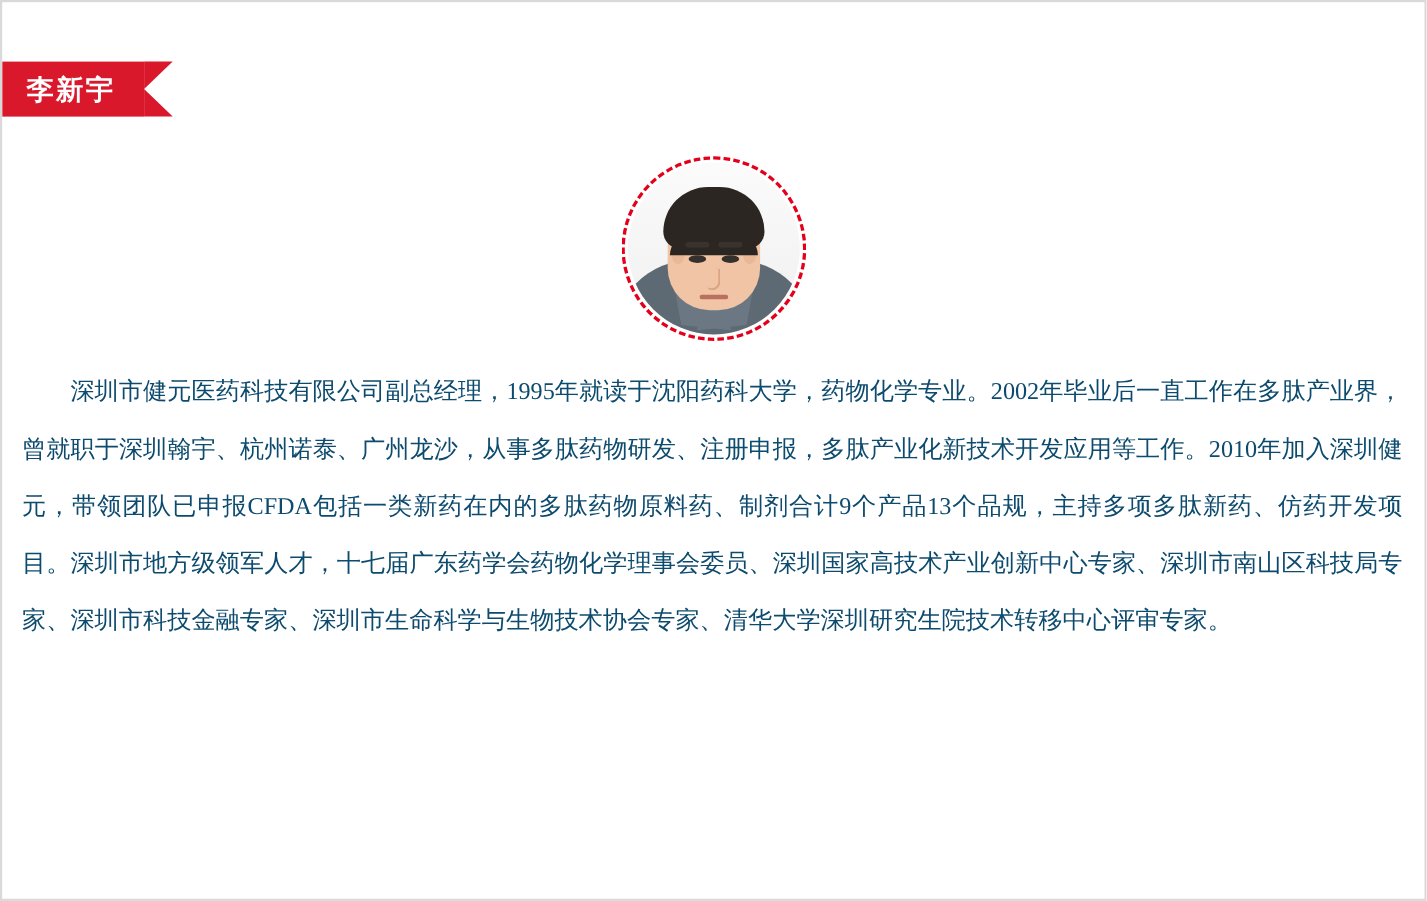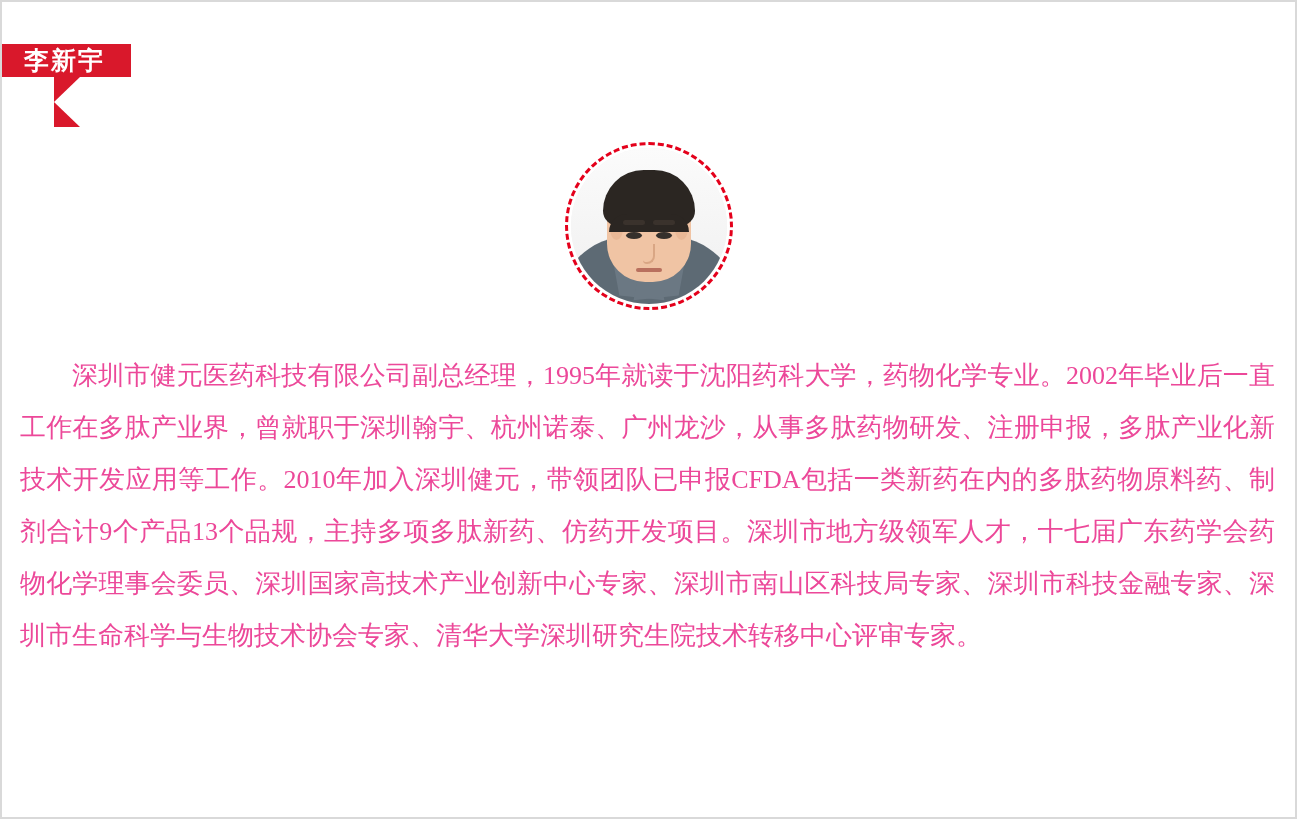--- a/index.html
+++ b/index.html
@@ -16,26 +16,25 @@
     height: 819px;
     background: #ffffff;
     box-sizing: border-box;
     border: 2px solid #d9d9d9;
     overflow: hidden;
   }
 
   
   .ribbon {
     position: absolute;
-    top: 42px;
+    top: 54px;
     left: 0;
     height: 50px;
     display: flex;
     align-items: center;
-    flex-direction: column;
   }
   .ribbon-body {
     background: #d9182b;
     height: 50px;
     display: flex;
     align-items: center;
     padding: 0 26px 0 22px;
   }
   .ribbon-name {
     color: #ffffff;
@@ -175,24 +174,24 @@
     width: 26px; height: 4px;
     background: #b9705e;
     border-radius: 3px;
   }
 
   
   .bio {
     position: absolute;
     left: 18px;
     right: 20px;
-    top: 348px;
-    font-size: 26px;
+    top: 328px;
+    font-size: 22px;
     line-height: 52px;
-    color: #ec4899;
+    color: #0c4a6e;
     text-align: justify;
     text-justify: inter-ideograph;
     text-indent: 2em;
     font-family: "Liberation Serif", "DejaVu Serif", serif;
   }
 </style>
 </head>
 <body>
 
 <div class="page">

